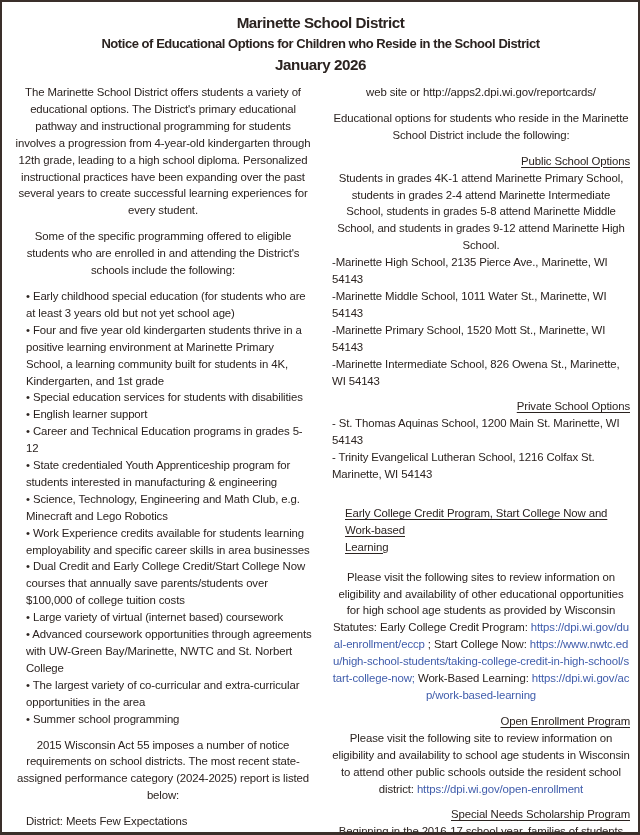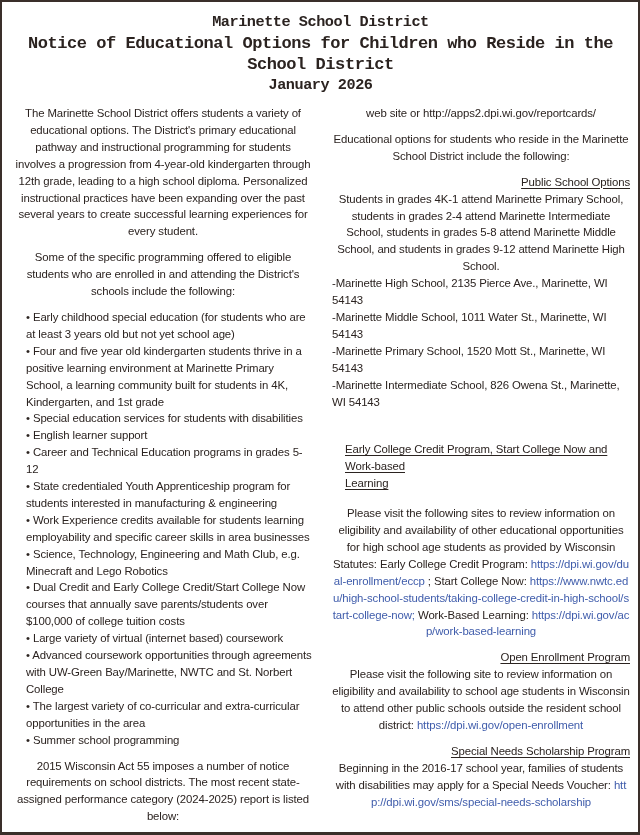--- a/index.html
+++ b/index.html
@@ -29,24 +29,23 @@
   }
   
   .doc-title {
     text-align: center;
     font-weight: bold;
     font-size: 15.2px;
     letter-spacing: -0.45px;
     line-height: 21px;
     margin: 0;
     color: #2b2320;
-    font-family: Liberation Mono, monospace;
   }
   .doc-title.line1 { padding-top: 4px; }
-  .doc-title.line2 { font-size: 17px; }
+  .doc-title.line2 { font-size: 13px; }
   .doc-title.line3 { }
 
   
   .columns {
     display: flex;
     margin-top: 9px;
     align-items: flex-start;
   }
   .col {
     width: 298px;
@@ -129,22 +128,22 @@
 
         <p class="p">Some of the specific programming offered to eligible students who are enrolled in and attending the District's schools include the following:</p>
 
         <div class="bullets">
           <p class="bullet">• Early childhood special education (for students who are at least 3 years old but not yet school age)</p>
           <p class="bullet">• Four and five year old kindergarten students thrive in a positive learning environment at Marinette Primary School, a learning community built for students in 4K, Kindergarten, and 1st grade</p>
           <p class="bullet">• Special education services for students with disabilities</p>
           <p class="bullet">• English learner support</p>
           <p class="bullet">• Career and Technical Education programs in grades 5-12</p>
           <p class="bullet">• State credentialed Youth Apprenticeship program for students interested in manufacturing &amp; engineering</p>
+          <p class="bullet">• Science, Technology, Engineering and Math Club, e.g. Minecraft and Lego Robotics</p>
           <p class="bullet">• Work Experience credits available for students learning employability and specific career skills in area businesses</p>
-          <p class="bullet">• Science, Technology, Engineering and Math Club, e.g. Minecraft and Lego Robotics</p>
           <p class="bullet">• Dual Credit and Early College Credit/Start College Now courses that annually save parents/students over $100,000 of college tuition costs</p>
           <p class="bullet">• Large variety of virtual (internet based) coursework</p>
           <p class="bullet">• Advanced coursework opportunities through agreements with UW-Green Bay/Marinette, NWTC and St. Norbert College</p>
           <p class="bullet">• The largest variety of co-curricular and extra-curricular opportunities in the area</p>
           <p class="bullet">• Summer school programming</p>
         </div>
 
         <p class="p">2015 Wisconsin Act 55 imposes a number of notice requirements on school districts. The most recent state-assigned performance category (2024-2025) report is listed below:</p>
 
         <div class="bullets">
@@ -166,20 +165,25 @@
           <p class="sec-head">Public School Options</p>
           <p class="p tight">Students in grades 4K-1 attend Marinette Primary School, students in grades 2-4 attend Marinette Intermediate School, students in grades 5-8 attend Marinette Middle School, and students in grades 9-12 attend Marinette High School.</p>
           <p class="list-line">-Marinette High School, 2135 Pierce Ave., Marinette, WI 54143</p>
           <p class="list-line">-Marinette Middle School, 1011 Water St., Marinette, WI 54143</p>
           <p class="list-line">-Marinette Primary School, 1520 Mott St., Marinette, WI 54143</p>
           <p class="list-line">-Marinette Intermediate School, 826 Owena St., Marinette, WI 54143</p>
         </div>
 
         <div class="block-gap"></div>
 
+        <div>
+          <p class="sec-head">Private School Options</p>
+          <p class="list-line">- St. Thomas Aquinas School, 1200 Main St. Marinette, WI 54143</p>
+          <p class="list-line">- Trinity Evangelical Lutheran School, 1216 Colfax St. Marinette, WI 54143</p>
+        </div>
 
         <div class="block-gap"></div>
 
         <div>
           <p class="sec-head-multi"><span class="u">Early College Credit Program, Start College Now and Work-based</span><br><span class="u">Learning</span></p>
           <p class="p tight"><span>Please visit the following sites to review information on eligibility and availability of other educational opportunities for high school age students as provided by Wisconsin Statutes: Early College Credit Program: </span><a class="link" href="#">https://dpi.wi.gov/dual-enrollment/eccp</a><span> ; Start College Now: </span><a class="link" href="#">https://www.nwtc.edu/high-school-students/taking-college-credit-in-high-school/start-college-now;</a><span> Work-Based Learning: </span><a class="link" href="#">https://dpi.wi.gov/acp/work-based-learning</a></p>
         </div>
 
         <div class="block-gap"></div>
 

